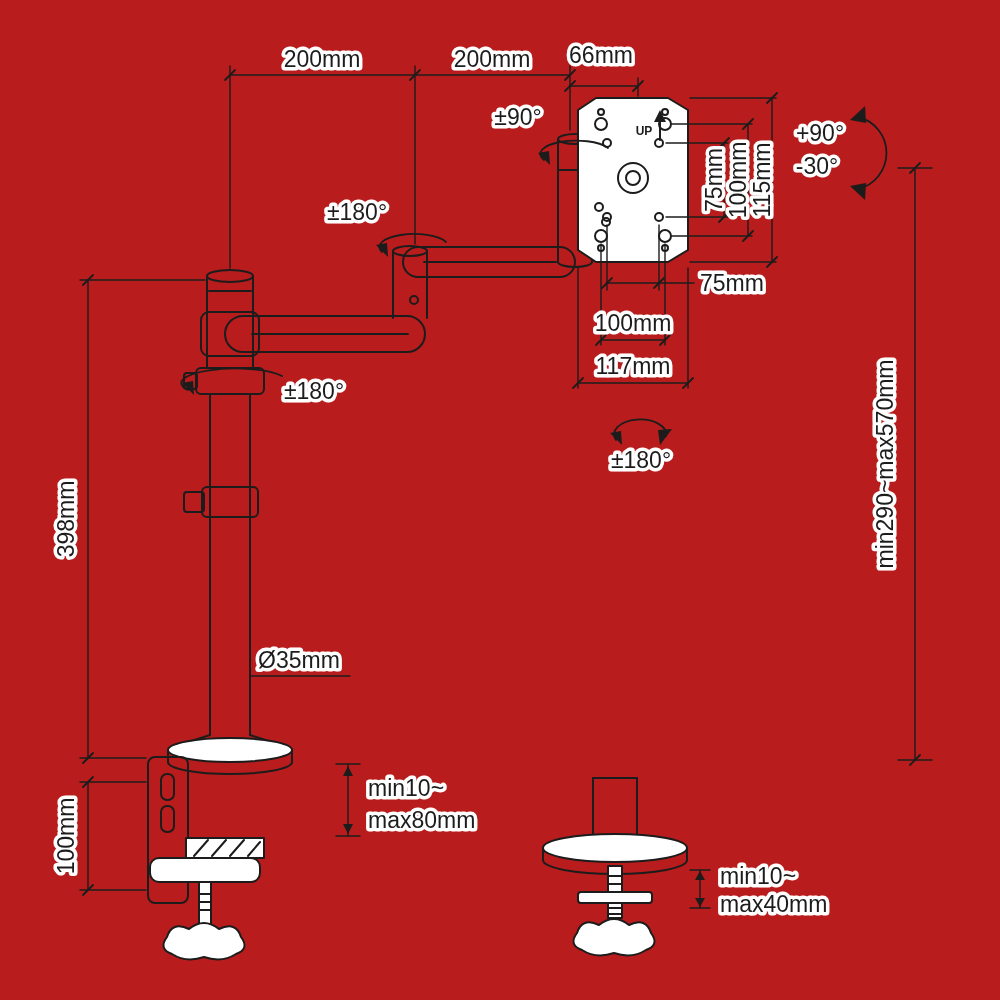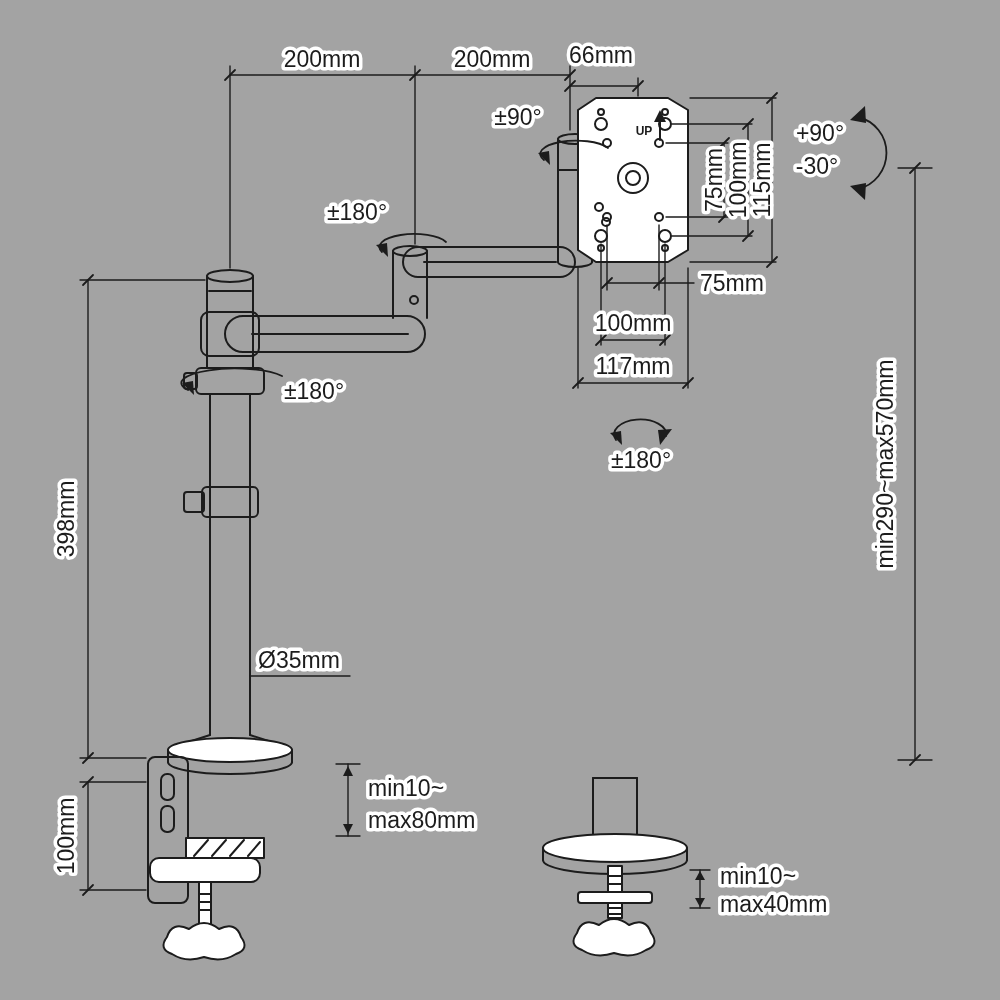--- a/index.html
+++ b/index.html
@@ -1,16 +1,16 @@
 <!DOCTYPE html>
 <html><head>
 <meta charset="utf-8">
 <style>
   html,body{margin:0;padding:0;background:#ffffff}
-  .stage{position:relative;width:1000px;height:1000px;background:#a3a3a3;overflow:hidden}
+  .stage{position:relative;width:1000px;height:1000px;background:#b91c1c;overflow:hidden}
   svg{display:block}
   .draw{stroke:#1c1c1c;stroke-width:2;fill:none;stroke-linecap:round;stroke-linejoin:round}
   .dim{stroke:#1c1c1c;stroke-width:1.4;fill:none;stroke-linecap:round}
   .tick{stroke-width:1.8}
   .arc{stroke:#1c1c1c;stroke-width:1.8;fill:none;stroke-linecap:round}
   .arr{fill:#1c1c1c;stroke:none}
   .wfill{fill:#ffffff}
   text{font-family:"Liberation Sans", sans-serif;fill:#1c1c1c}
   .lbl{font-size:23px}
   .lbl-sm{font-size:12px;font-weight:bold}

